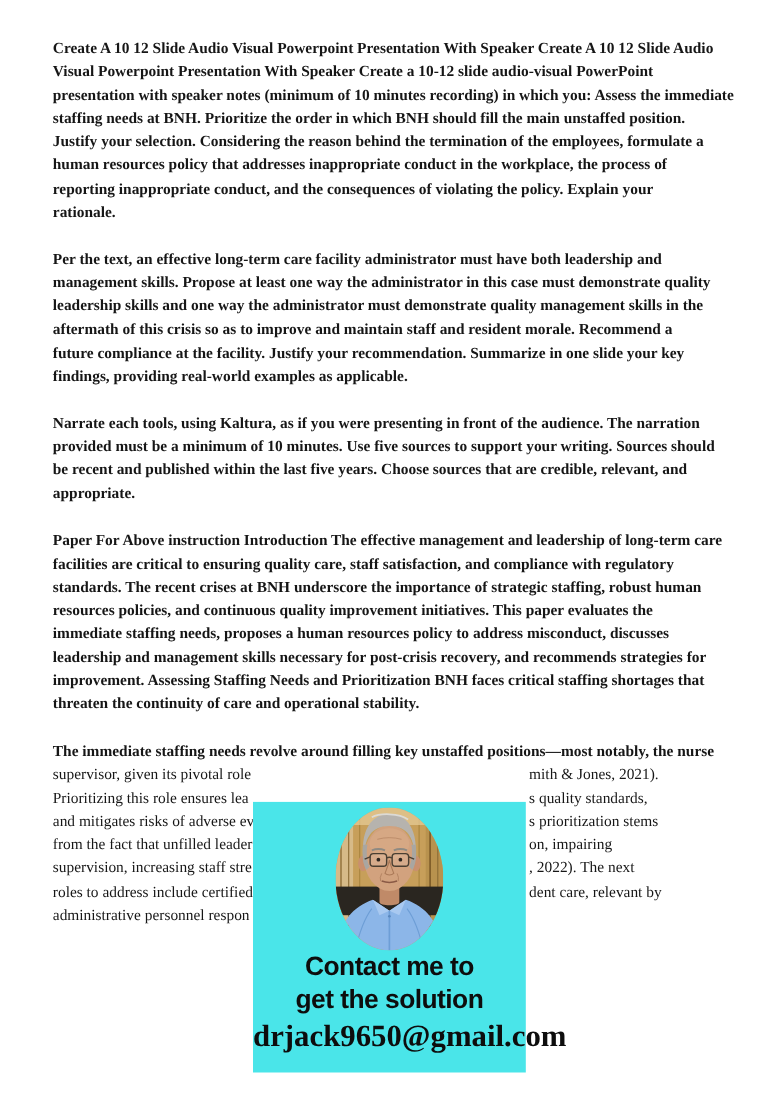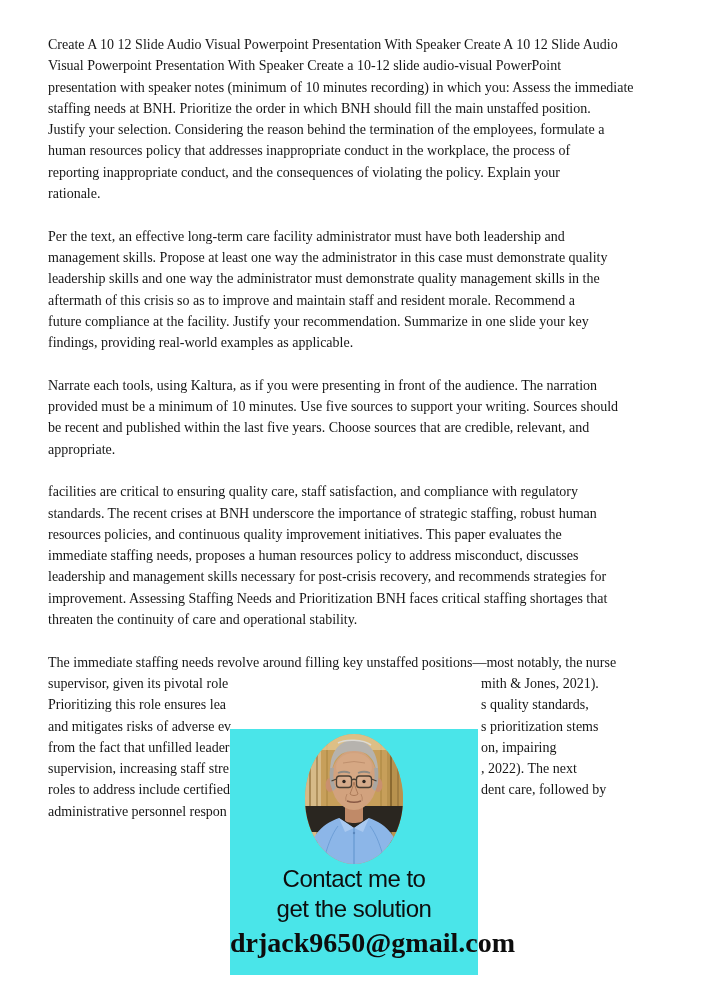--- a/index.html
+++ b/index.html
@@ -2,31 +2,31 @@
 <html><head>
 <meta charset="utf-8">
 <style>
   html,body{margin:0;padding:0;background:#ffffff;}
   .page{position:relative;width:708px;height:1000px;background:#fff;overflow:hidden;
         font-family:"Liberation Serif",serif;}
   .doc{position:absolute;left:48px;top:34px;width:616px;font-size:14px;
        line-height:21.3px;color:#161616;}
   .para{margin:0 0 21.3px 0;}
   .para:last-child{margin-bottom:0;}
-  .line{white-space:nowrap;}
+  .line{white-space:nowrap;font-weight:bold;}
   .sline{position:relative;height:21.3px;}
   .sline .lf{position:absolute;left:0;top:0;white-space:nowrap;}
   .sline .rf{position:absolute;left:433px;top:0;white-space:nowrap;}
   .promo{position:absolute;left:230px;top:729px;width:248px;height:246px;
          background:#4ae5e9;z-index:2;}
   .photo{position:absolute;left:75px;top:5px;width:98px;height:130px;
          border-radius:50%;overflow:hidden;}
   .photo svg{display:block;}
   .promo-text{position:absolute;left:0;top:135px;width:100%;text-align:center;color:#0d0d0d;}
-  .pl{font-family:"Liberation Sans",sans-serif;font-weight:400;font-size:24px;line-height:30px;
+  .pl{font-family:"Liberation Sans",sans-serif;font-weight:700;font-size:24px;line-height:30px;
       letter-spacing:-0.5px;}
   .pe{font-family:"Liberation Serif",serif;font-weight:700;font-size:28px;line-height:30px;margin-top:4px;}
 </style>
 </head>
 <body>
 
 <div class="page">
   <div class="doc">
 
     <div class="para">
@@ -50,20 +50,21 @@
     </div>
 
     <div class="para">
       <div class="line">Narrate each tools, using Kaltura, as if you were presenting in front of the audience. The narration</div>
       <div class="line">provided must be a minimum of 10 minutes. Use five sources to support your writing. Sources should</div>
       <div class="line">be recent and published within the last five years. Choose sources that are credible, relevant, and</div>
       <div class="line">appropriate.</div>
     </div>
 
     <div class="para">
+      <div class="line">Paper For Above instruction Introduction The effective management and leadership of long-term care</div>
       <div class="line">facilities are critical to ensuring quality care, staff satisfaction, and compliance with regulatory</div>
       <div class="line">standards. The recent crises at BNH underscore the importance of strategic staffing, robust human</div>
       <div class="line">resources policies, and continuous quality improvement initiatives. This paper evaluates the</div>
       <div class="line">immediate staffing needs, proposes a human resources policy to address misconduct, discusses</div>
       <div class="line">leadership and management skills necessary for post-crisis recovery, and recommends strategies for</div>
       <div class="line">improvement. Assessing Staffing Needs and Prioritization BNH faces critical staffing shortages that</div>
       <div class="line">threaten the continuity of care and operational stability.</div>
     </div>
 
     <div class="para">
@@ -83,21 +84,21 @@
       <div class="sline">
         <span class="lf">from the fact that unfilled leader</span>
         <span class="rf">on, impairing</span>
       </div>
       <div class="sline">
         <span class="lf">supervision, increasing staff stre</span>
         <span class="rf">, 2022). The next</span>
       </div>
       <div class="sline">
         <span class="lf">roles to address include certified</span>
-        <span class="rf">dent care, followed by</span>
+        <span class="rf">dent care, relevant by</span>
       </div>
       <div class="sline">
         <span class="lf">administrative personnel respon</span>
         <span class="rf"></span>
       </div>
     </div>
 
   </div>
 
   <div class="promo" style="background: rgb(74, 229, 233);">

